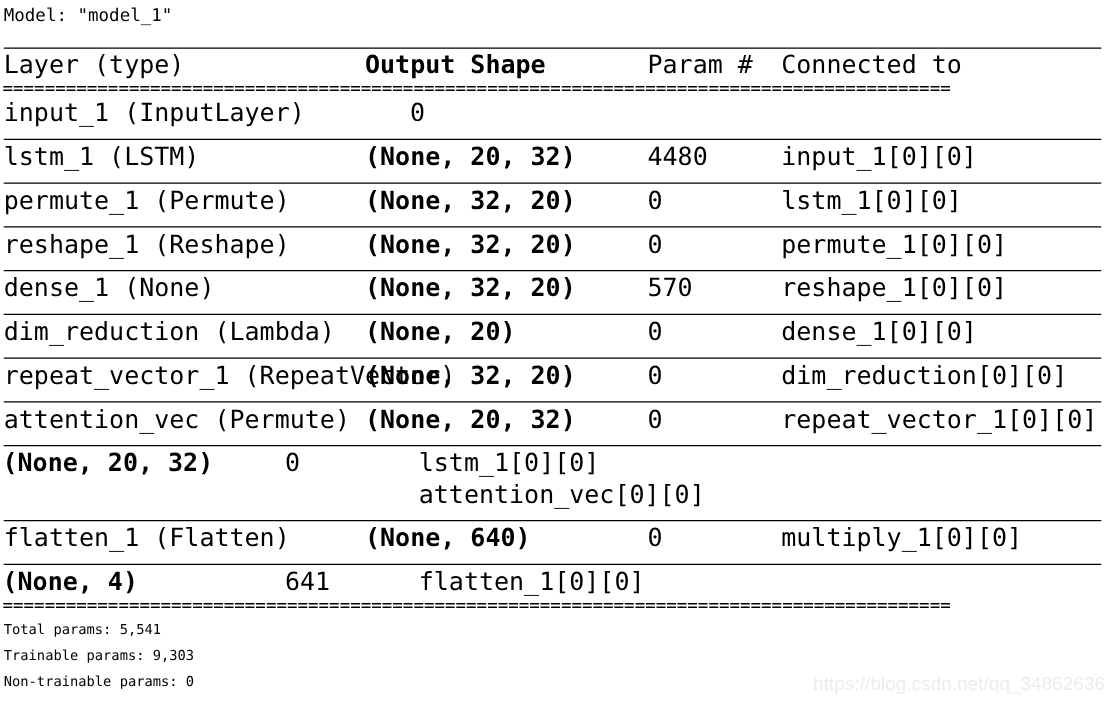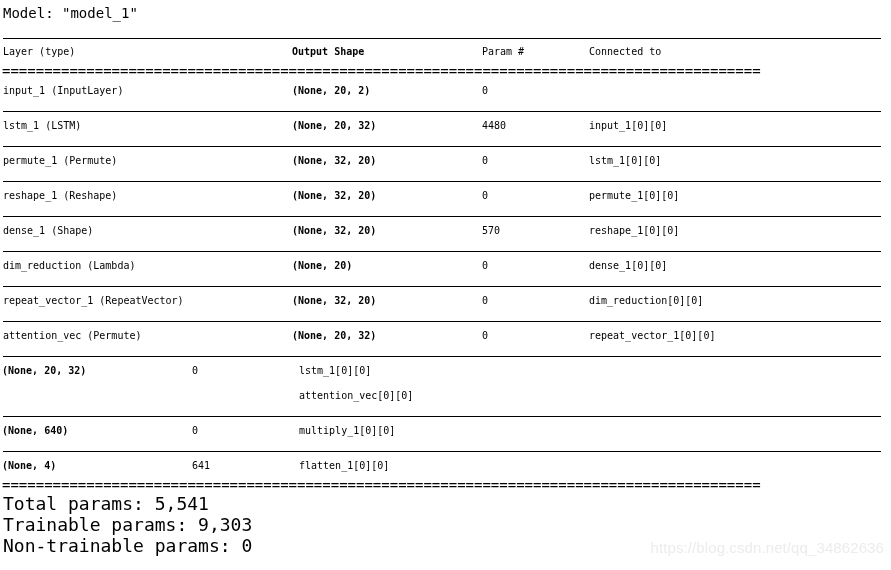--- a/index.html
+++ b/index.html
@@ -20,21 +20,21 @@
     position: absolute;
     left: 0;
     top: 0;
     width: 891px;
     height: 570px;
     box-sizing: border-box;
     padding: 2px 0 0 2px;
   }
 
   .line {
-    font-size: 18px;
+    font-size: 11px;
     line-height: 25px;
     height: 25px;
     white-space: pre;
     letter-spacing: 0px;
   }
 
   
   .title-line {
     font-size: 14px;
     line-height: 22px;
@@ -66,26 +66,26 @@
     width: 891px;
     letter-spacing: 0px;
     color: #000000;
   }
 
   
   .row {
     display: flex;
     align-items: flex-start;
     white-space: pre;
-    font-size: 10px;
+    font-size: 20px;
     line-height: 25px;
   }
   .col-layer   { width: 290px; flex: 0 0 290px; padding-left: 1px; box-sizing: border-box; }
   .col-shape   { width: 190px; flex: 0 0 190px; box-sizing: border-box; font-weight: bold; }
-  .col-param   { width: 107px; flex: 0 0 107px; box-sizing: border-box; }
+  .col-param   { width: 107px; flex: 0 0 107px; box-sizing: border-box; margin-left: 36px; }
   .col-conn    { flex: 1 1 auto; }
   .conn-extra  { display: block; }
 
   .row-body { padding-top: 1px; }
 
   .totals {
     padding-left: 1px;
   }
   .totals .line { line-height: 21px; height: 21px; }
 
@@ -120,57 +120,57 @@
   <div class="row">
     <div class="col-layer">Layer (type)</div>
     <div class="col-shape">Output Shape</div>
     <div class="col-param">Param #</div>
     <div class="col-conn">Connected to</div>
   </div>
 
   <div class="rule-eq">==========================================================================================</div>
 
   <div id="rows-container">
-      <div class="row row-body"><div class="col-layer">input_1 (InputLayer)</div><div class="col-shape">(None, 20, 2)</div><div class="col-param">0</div><div class="col-conn"><span class="conn-extra"></span></div></div>
+      <div class="row row-body"><div class="col-layer">input_1 (InputLayer)</div><div class="col-param">0</div><div class="col-conn"><span class="conn-extra"></span></div></div>
       <div class="rule-thin-wrap">
         <div class="rule-thin"></div>
       </div>
       <div class="row row-body"><div class="col-layer">lstm_1 (LSTM)</div><div class="col-shape">(None, 20, 32)</div><div class="col-param">4480</div><div class="col-conn"><span class="conn-extra">input_1[0][0]</span></div></div>
       <div class="rule-thin-wrap">
         <div class="rule-thin"></div>
       </div>
       <div class="row row-body"><div class="col-layer">permute_1 (Permute)</div><div class="col-shape">(None, 32, 20)</div><div class="col-param">0</div><div class="col-conn"><span class="conn-extra">lstm_1[0][0]</span></div></div>
       <div class="rule-thin-wrap">
         <div class="rule-thin"></div>
       </div>
       <div class="row row-body"><div class="col-layer">reshape_1 (Reshape)</div><div class="col-shape">(None, 32, 20)</div><div class="col-param">0</div><div class="col-conn"><span class="conn-extra">permute_1[0][0]</span></div></div>
       <div class="rule-thin-wrap">
         <div class="rule-thin"></div>
       </div>
-      <div class="row row-body"><div class="col-layer">dense_1 (Shape)</div><div class="col-shape">(None, 32, 20)</div><div class="col-param">570</div><div class="col-conn"><span class="conn-extra">reshape_1[0][0]</span></div></div>
+      <div class="row row-body"><div class="col-layer">dense_1 (None)</div><div class="col-shape">(None, 32, 20)</div><div class="col-param">570</div><div class="col-conn"><span class="conn-extra">reshape_1[0][0]</span></div></div>
       <div class="rule-thin-wrap">
         <div class="rule-thin"></div>
       </div>
       <div class="row row-body"><div class="col-layer">dim_reduction (Lambda)</div><div class="col-shape">(None, 20)</div><div class="col-param">0</div><div class="col-conn"><span class="conn-extra">dense_1[0][0]</span></div></div>
       <div class="rule-thin-wrap">
         <div class="rule-thin"></div>
       </div>
       <div class="row row-body"><div class="col-layer">repeat_vector_1 (RepeatVector)</div><div class="col-shape">(None, 32, 20)</div><div class="col-param">0</div><div class="col-conn"><span class="conn-extra">dim_reduction[0][0]</span></div></div>
       <div class="rule-thin-wrap">
         <div class="rule-thin"></div>
       </div>
       <div class="row row-body"><div class="col-layer">attention_vec (Permute)</div><div class="col-shape">(None, 20, 32)</div><div class="col-param">0</div><div class="col-conn"><span class="conn-extra">repeat_vector_1[0][0]</span></div></div>
       <div class="rule-thin-wrap">
         <div class="rule-thin"></div>
       </div>
       <div class="row row-body"><div class="col-shape">(None, 20, 32)</div><div class="col-param">0</div><div class="col-conn"><span class="conn-extra">lstm_1[0][0]</span><span class="conn-extra">attention_vec[0][0]</span></div></div>
       <div class="rule-thin-wrap">
         <div class="rule-thin"></div>
       </div>
-      <div class="row row-body"><div class="col-shape">(None, 640)</div><div class="col-param">0</div><div class="col-conn"><span class="conn-extra">multiply_1[0][0]</span></div></div>
+      <div class="row row-body"><div class="col-layer">flatten_1 (Flatten)</div><div class="col-shape">(None, 640)</div><div class="col-param">0</div><div class="col-conn"><span class="conn-extra">multiply_1[0][0]</span></div></div>
       <div class="rule-thin-wrap">
         <div class="rule-thin"></div>
       </div>
       <div class="row row-body"><div class="col-shape">(None, 4)</div><div class="col-param">641</div><div class="col-conn"><span class="conn-extra">flatten_1[0][0]</span></div></div>
     </div>
 
   <div class="rule-eq">==========================================================================================</div>
 
   <div class="spacer-2"></div>
 

